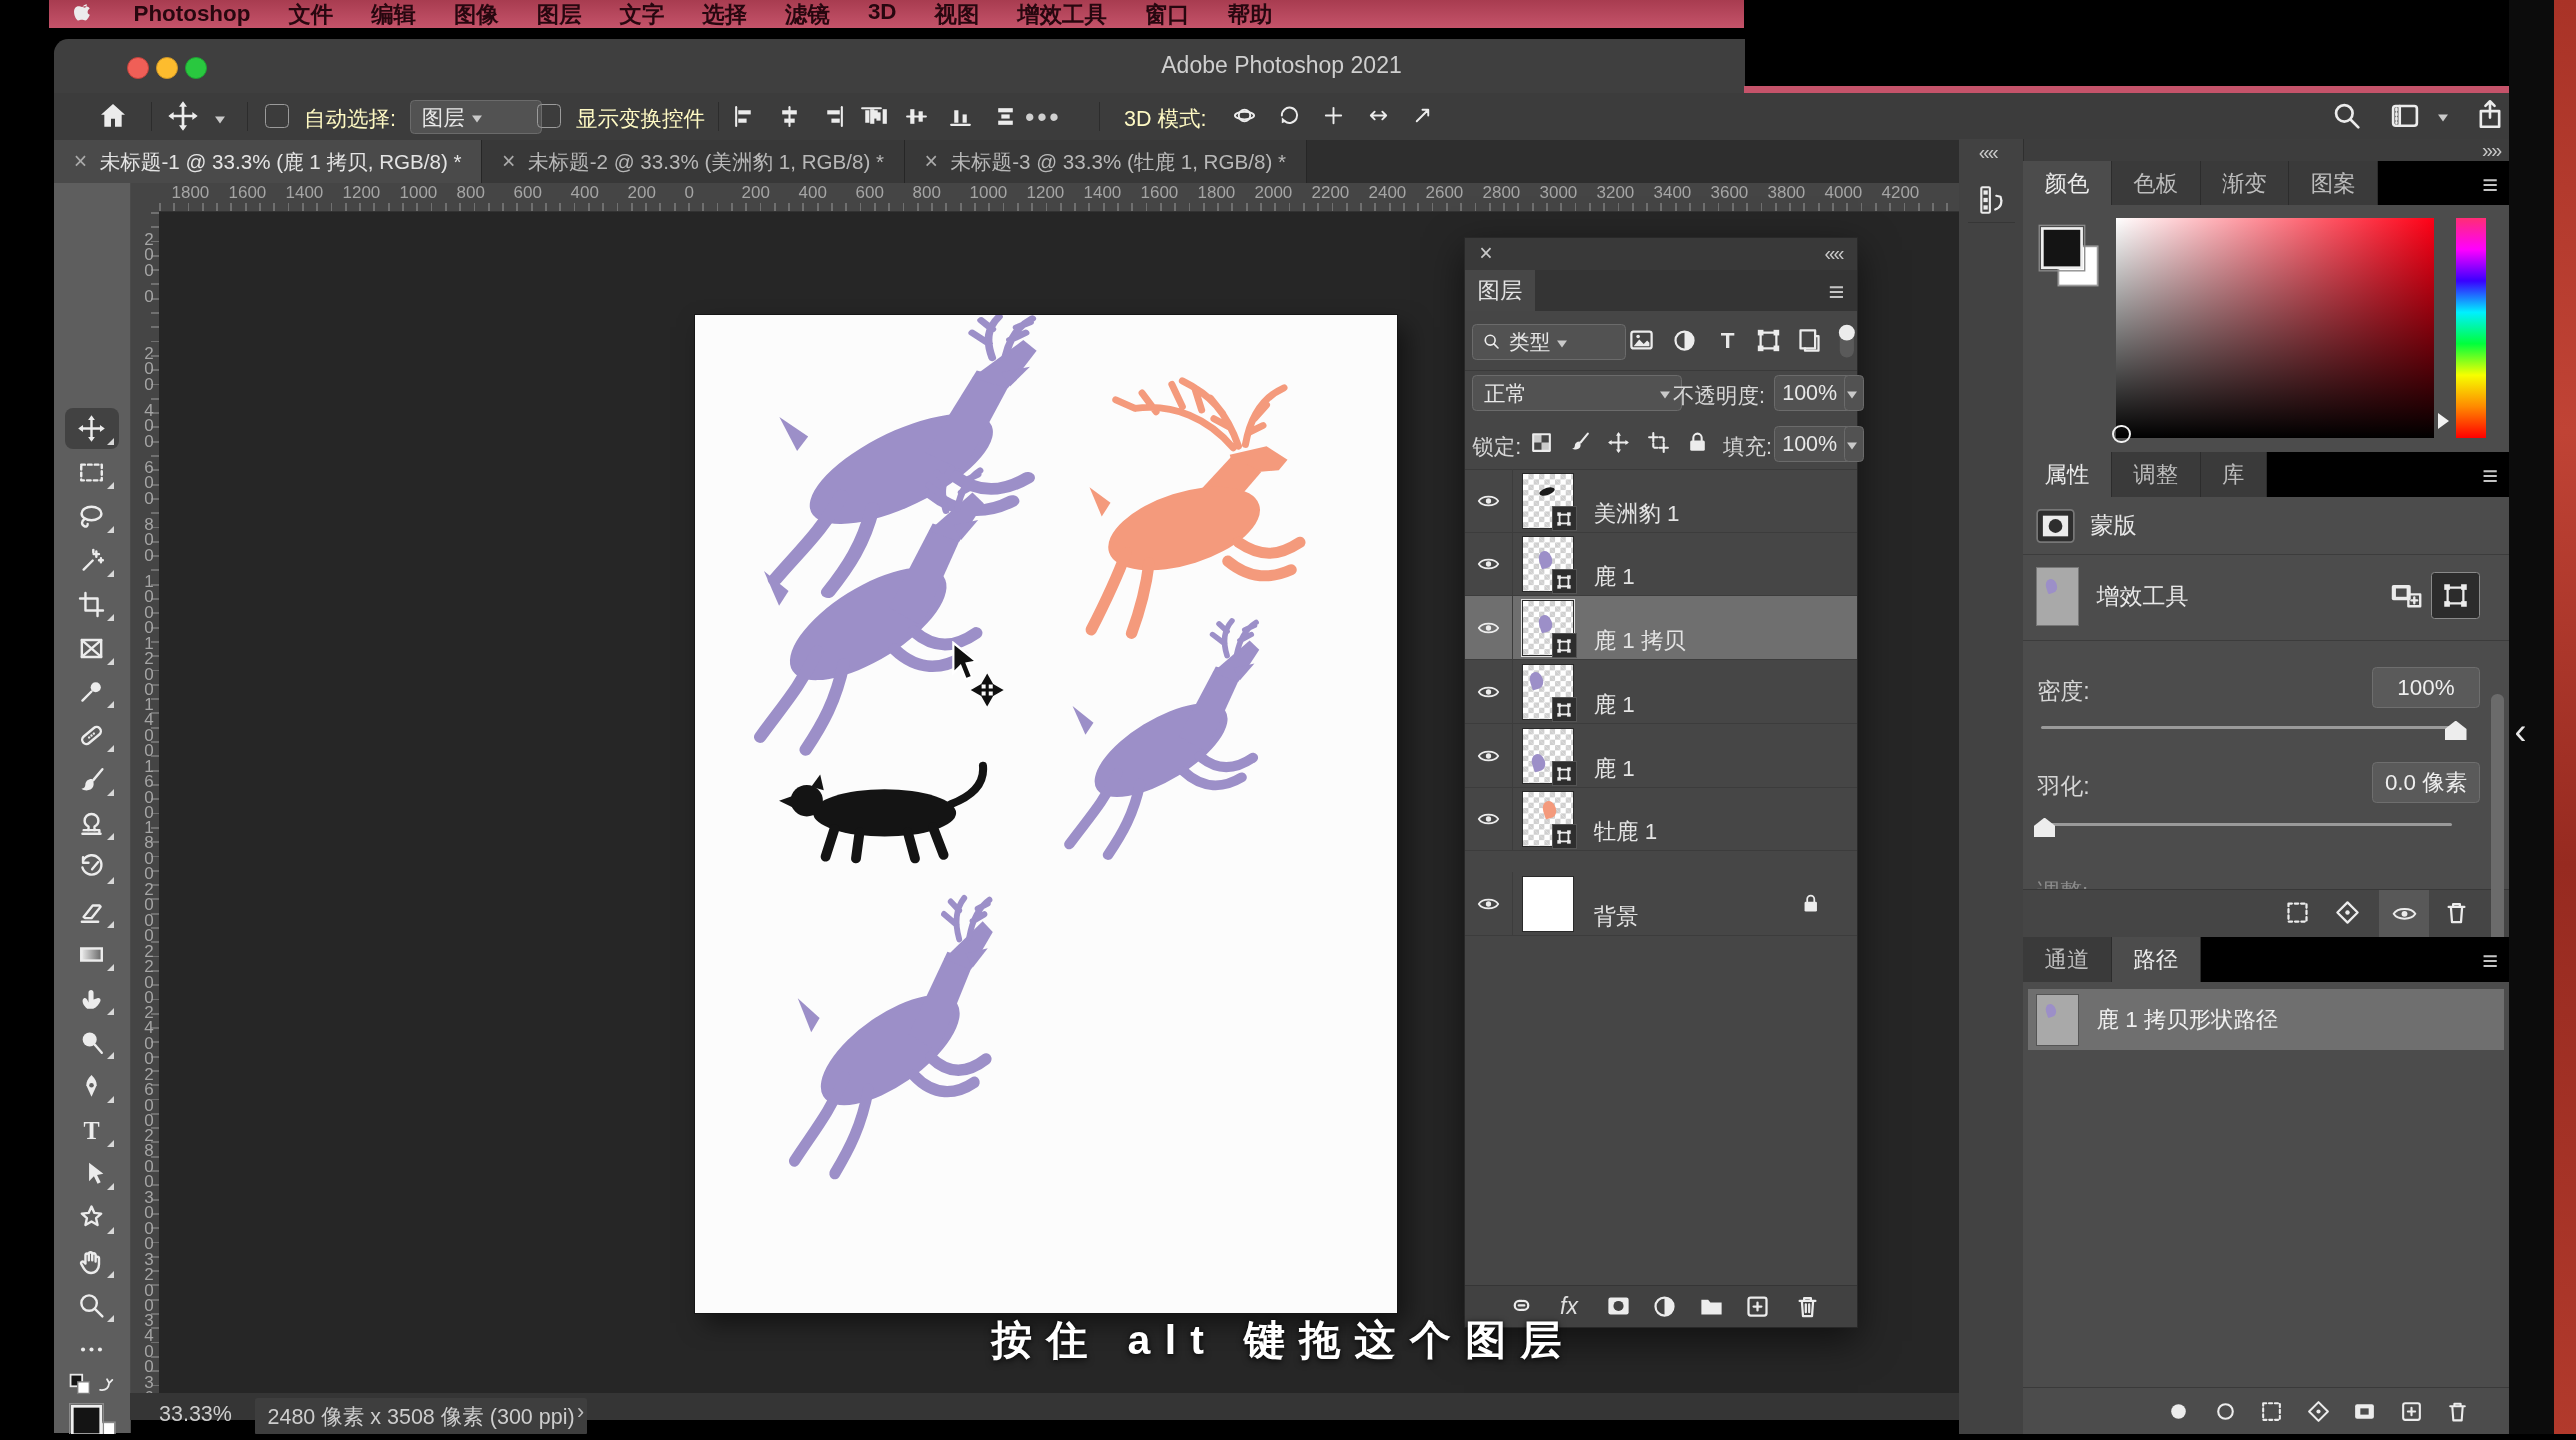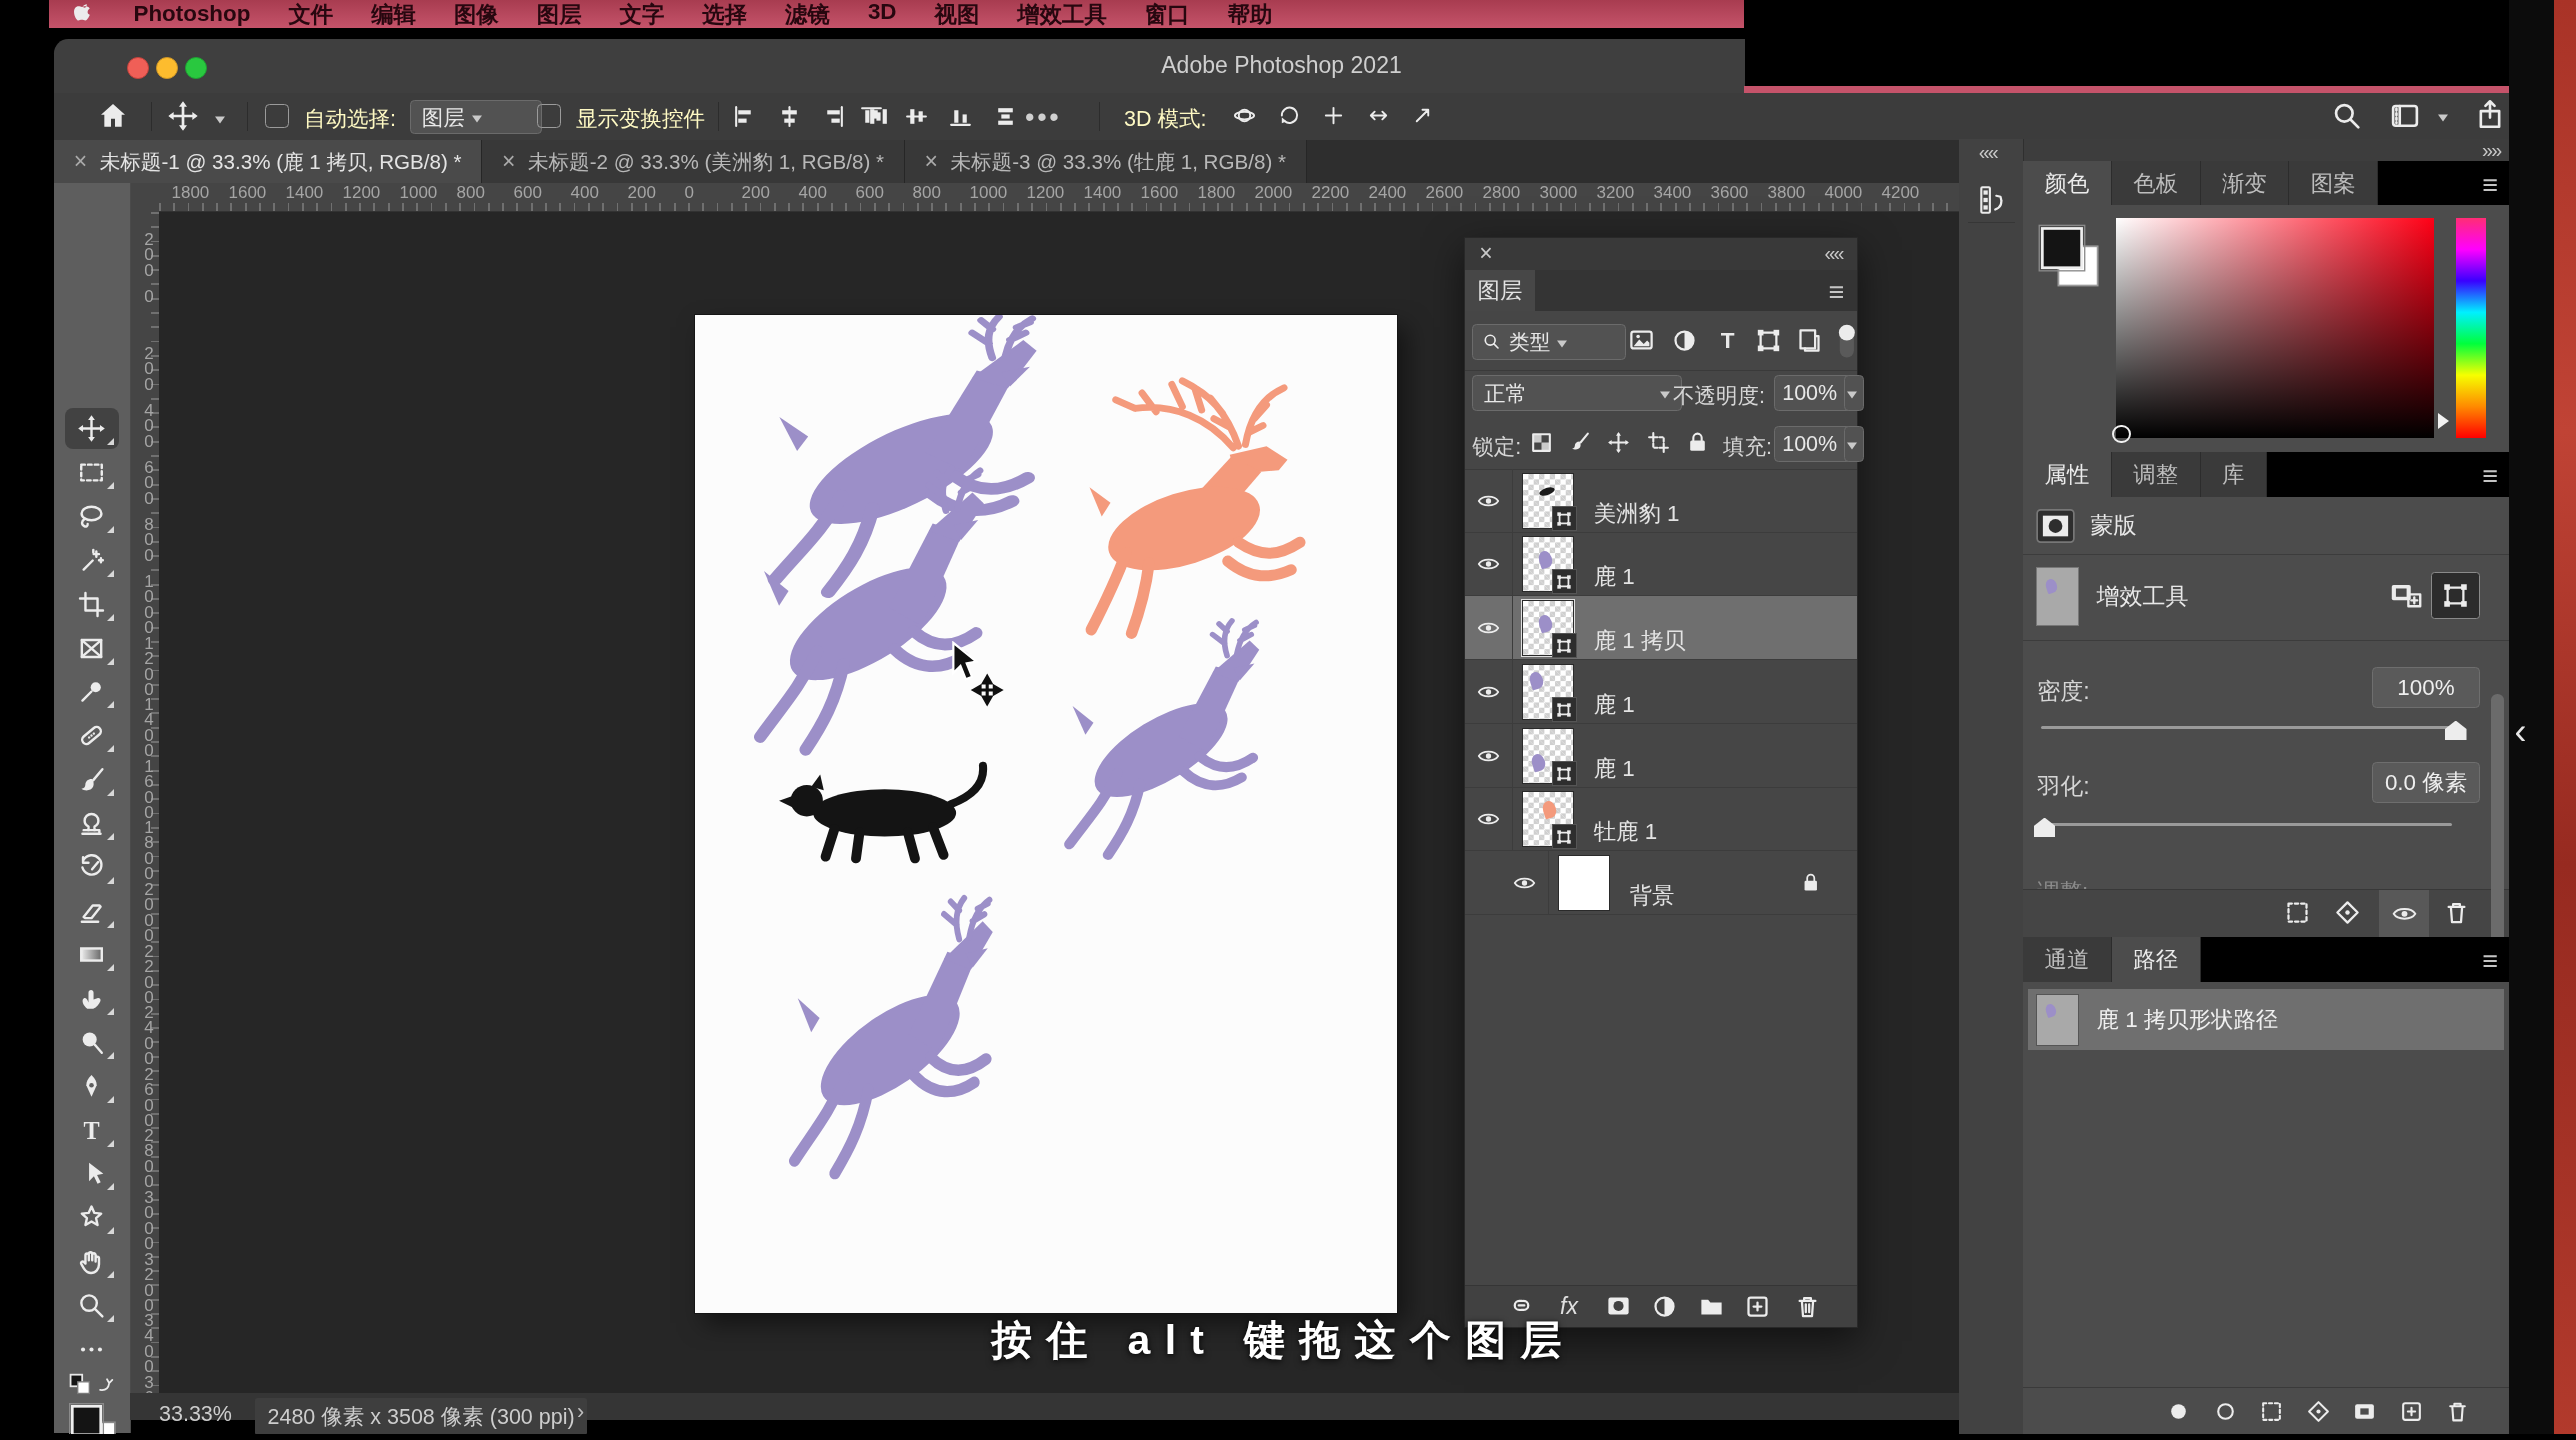--- a/index.html
+++ b/index.html
@@ -754,21 +754,21 @@
               <rect class="ic" x="4" y="4" width="10" height="10"></rect>
               <rect class="icf" x="1.5" y="1.5" width="4" height="4"></rect>
               <rect class="icf" x="12.5" y="1.5" width="4" height="4"></rect>
               <rect class="icf" x="1.5" y="12.5" width="4" height="4"></rect>
               <rect class="icf" x="12.5" y="12.5" width="4" height="4"></rect>
             </svg>
           </i>
         </span>
       <span class="lname">牡鹿 1</span>
     </div>
-    <div class="lrow" style="top:613px;padding-left:36px;">
+    <div class="lrow" style="top:634px;">
       <span class="leye">
           <svg width="23" height="18" viewBox="0 0 26 20">
             <path class="ic" d="M2 10c4-6.5 18-6.5 22 0-4 6.5-18 6.5-22 0z"></path>
             <circle class="icf" cx="13" cy="10" r="3"></circle>
           </svg>
         </span>
       <span class="lthumb" style="background:#fff;"></span>
       <span class="lname">背景</span>
       <span style="position:absolute;right:36px;">
           <svg width="21.5" height="23" viewBox="0 0 24 26">

